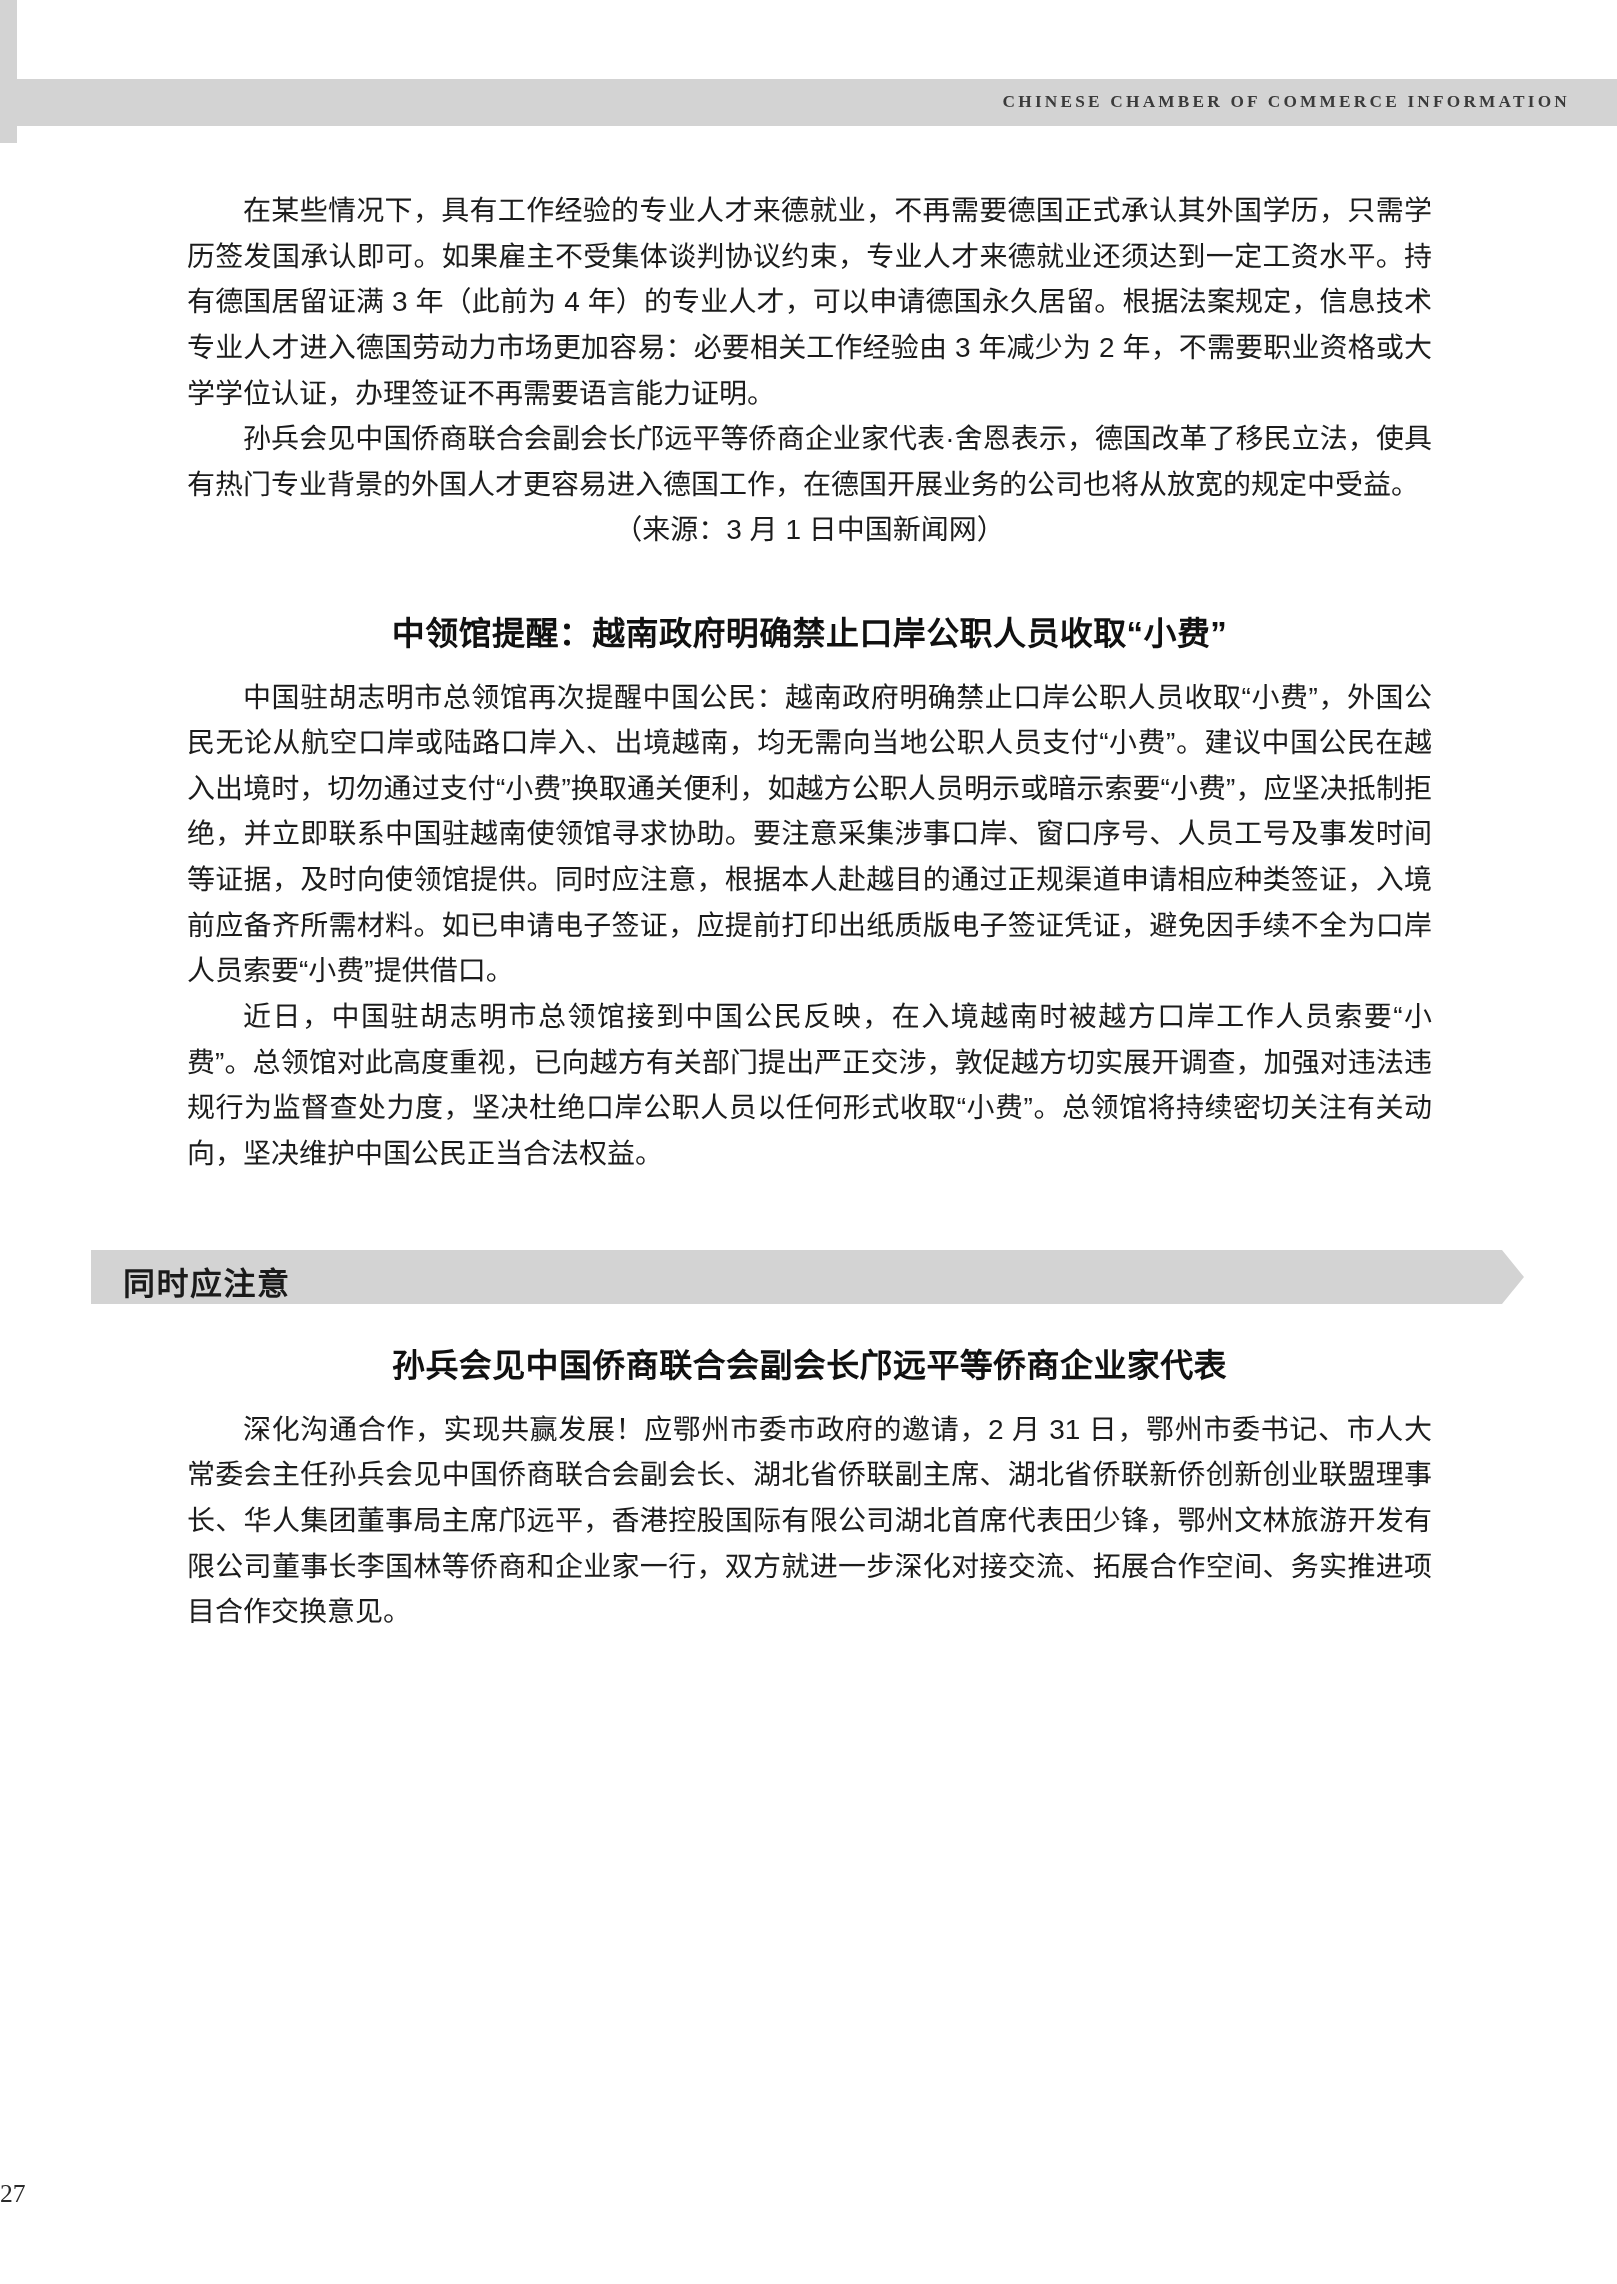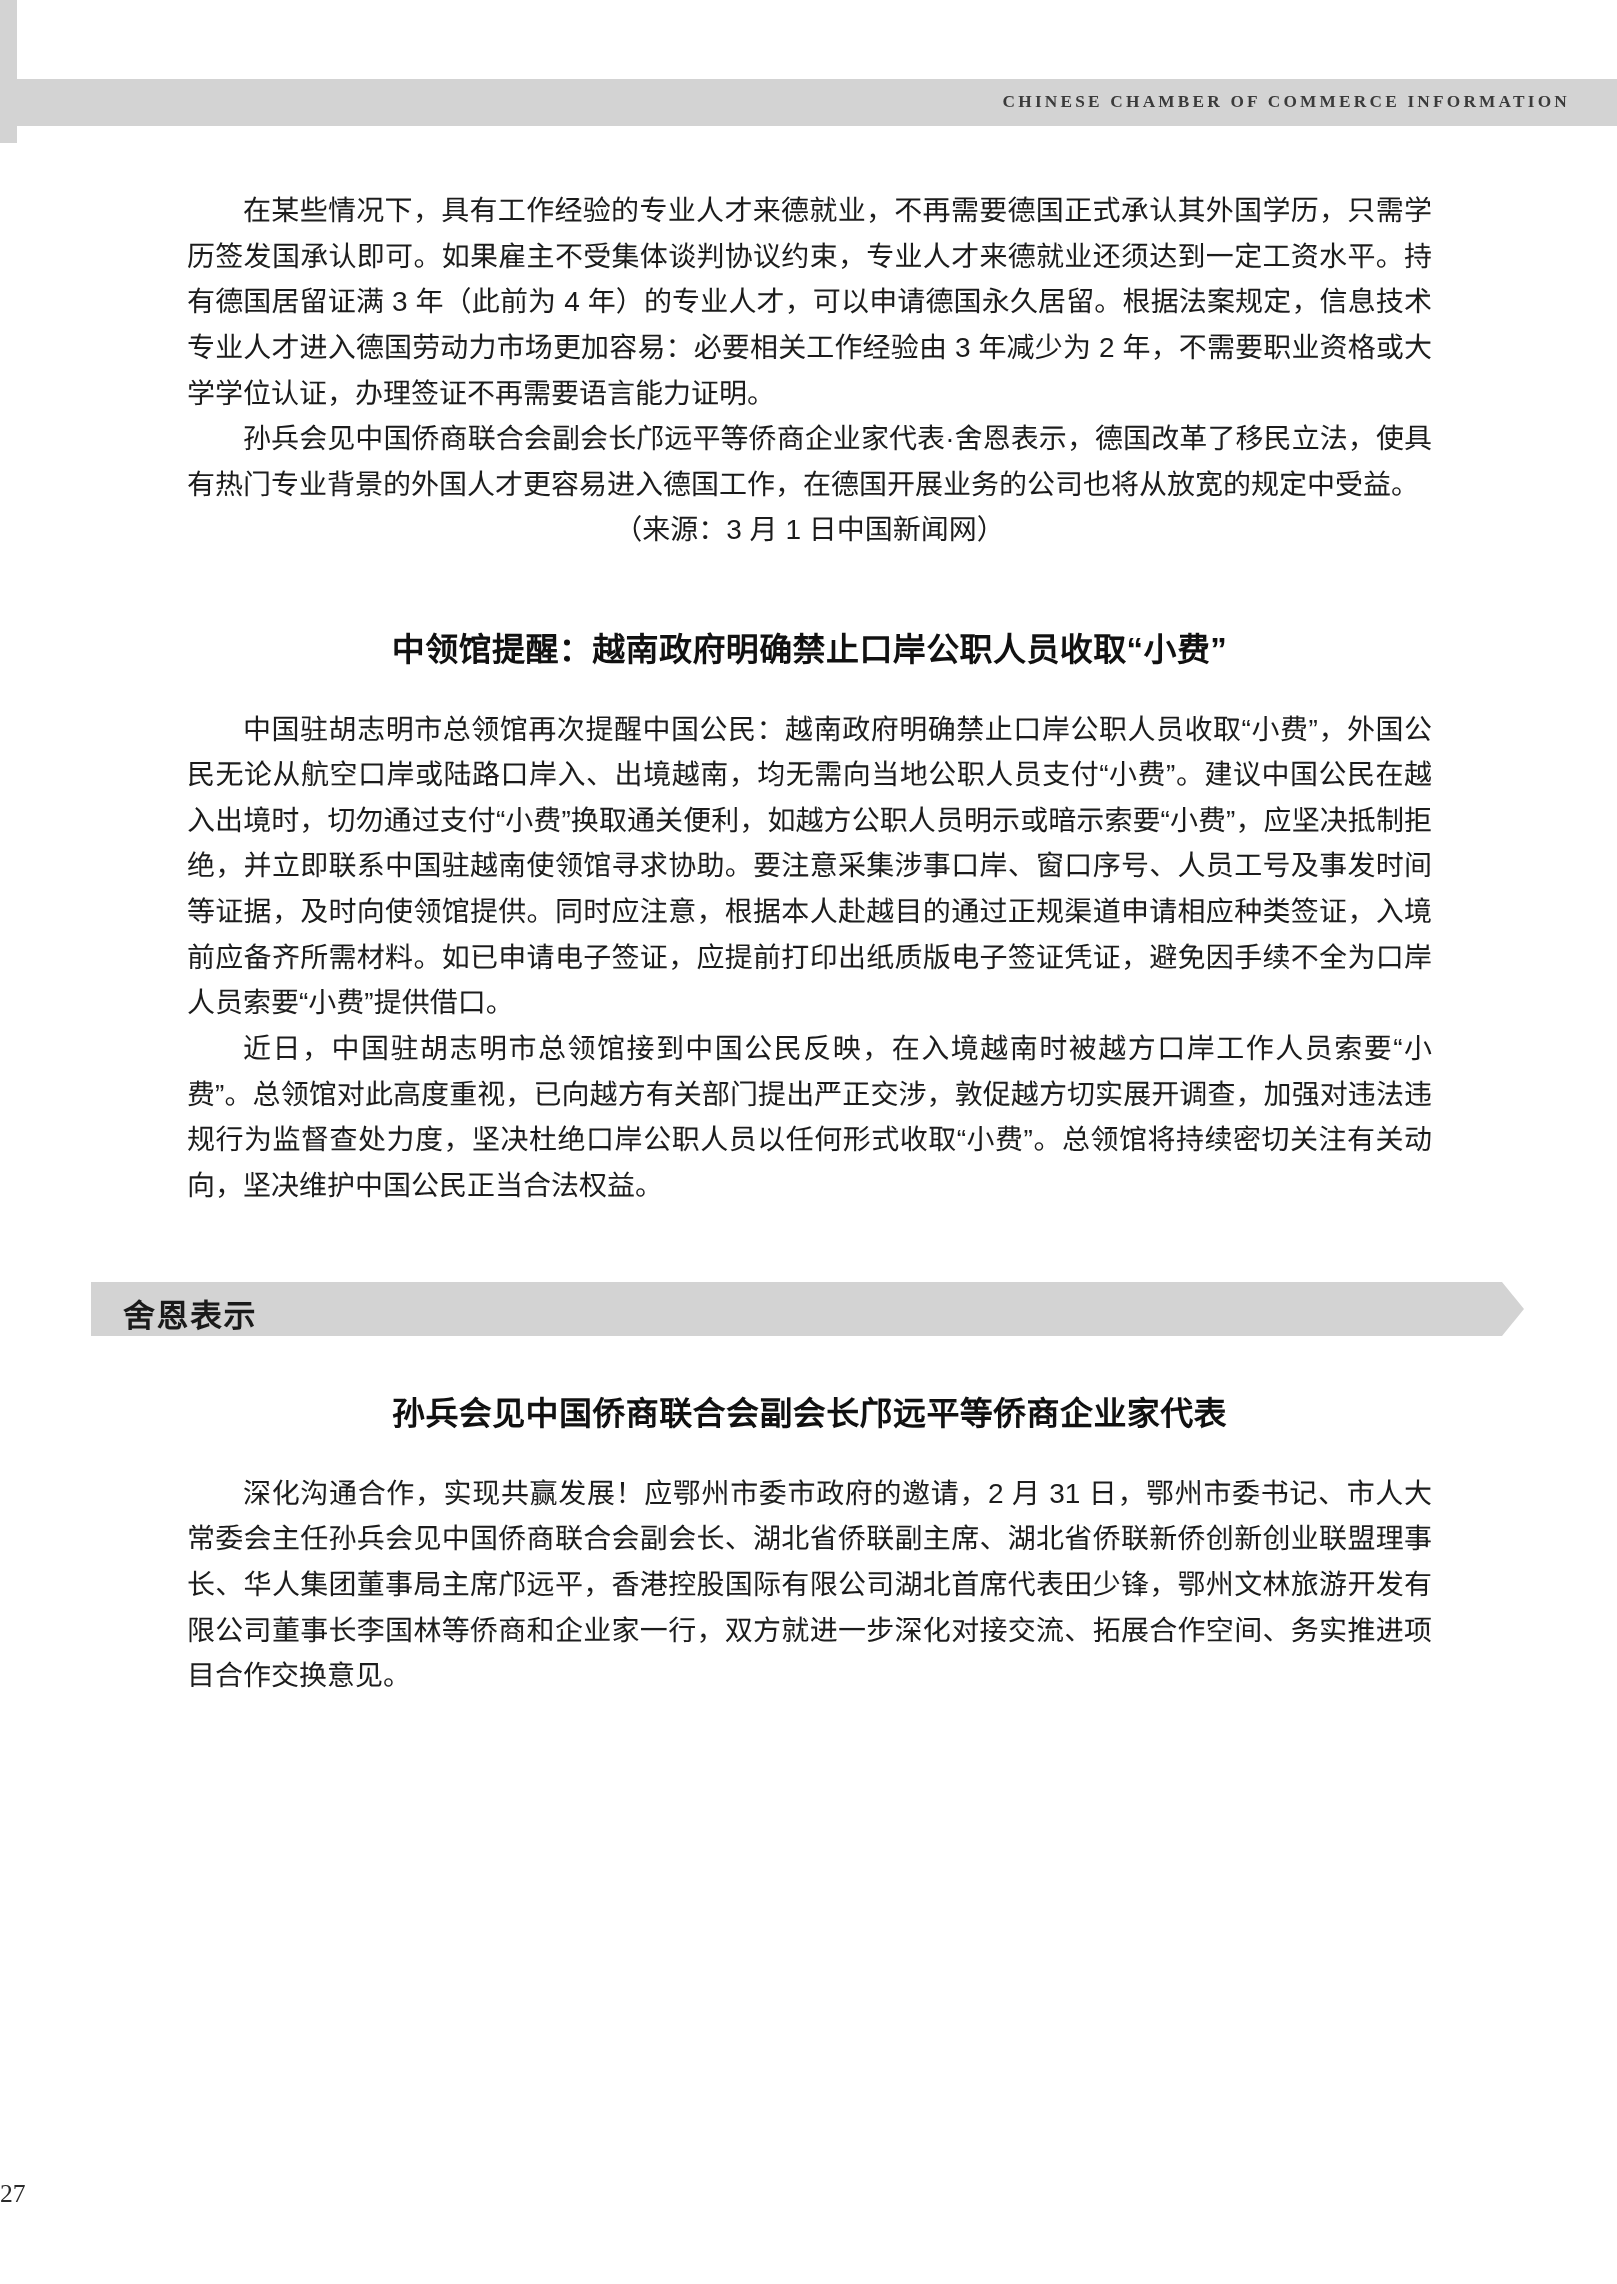--- a/index.html
+++ b/index.html
@@ -67,21 +67,21 @@
   }
   .source-line {
     margin: 0;
     font-size: 28px;
     line-height: 1.63;
     color: #1c1c1c;
     text-align: center;
     font-family: "Liberation Sans", sans-serif;
   }
   .article-title {
-    margin: 16px;
+    margin: 0;
     font-size: 33px;
     font-weight: bold;
     color: #111111;
     text-align: center;
     font-family: "Liberation Sans", sans-serif;
     letter-spacing: 0.4px;
   }
   .spacer-lg { height: 54px; }
   .spacer-md { height: 35px; }
   .spacer-sm { height: 19.6px; }
@@ -142,21 +142,21 @@
     <p class="article-title">中领馆提醒：越南政府明确禁止口岸公职人员收取“小费”</p>
     <div class="spacer-sm"></div>
     <p class="body-text indent">中国驻胡志明市总领馆再次提醒中国公民：越南政府明确禁止口岸公职人员收取“小费”，外国公民无论从航空口岸或陆路口岸入、出境越南，均无需向当地公职人员支付“小费”。建议中国公民在越入出境时，切勿通过支付“小费”换取通关便利，如越方公职人员明示或暗示索要“小费”，应坚决抵制拒绝，并立即联系中国驻越南使领馆寻求协助。要注意采集涉事口岸、窗口序号、人员工号及事发时间等证据，及时向使领馆提供。同时应注意，根据本人赴越目的通过正规渠道申请相应种类签证，入境前应备齐所需材料。如已申请电子签证，应提前打印出纸质版电子签证凭证，避免因手续不全为口岸人员索要“小费”提供借口。</p>
     <p class="body-text indent">近日，中国驻胡志明市总领馆接到中国公民反映，在入境越南时被越方口岸工作人员索要“小费”。总领馆对此高度重视，已向越方有关部门提出严正交涉，敦促越方切实展开调查，加强对违法违规行为监督查处力度，坚决杜绝口岸公职人员以任何形式收取“小费”。总领馆将持续密切关注有关动向，坚决维护中国公民正当合法权益。</p>
     <div class="spacer-sm"></div>
 
     <div class="spacer-lg"></div>
 
     <div class="section-band-wrap">
       <div class="section-band"></div>
-      <div class="section-band-label">舍恩表示</div>
+      <div class="section-band-label">同时应注意</div>
     </div>
 
     <div class="spacer-md"></div>
 
     <p class="article-title">孙兵会见中国侨商联合会副会长邝远平等侨商企业家代表</p>
     <div class="spacer-sm"></div>
     <p class="body-text indent">深化沟通合作，实现共赢发展！应鄂州市委市政府的邀请，2 月 31 日，鄂州市委书记、市人大常委会主任孙兵会见中国侨商联合会副会长、湖北省侨联副主席、湖北省侨联新侨创新创业联盟理事长、华人集团董事局主席邝远平，香港控股国际有限公司湖北首席代表田少锋，鄂州文林旅游开发有限公司董事长李国林等侨商和企业家一行，双方就进一步深化对接交流、拓展合作空间、务实推进项目合作交换意见。</p>
 
   </div>
 

